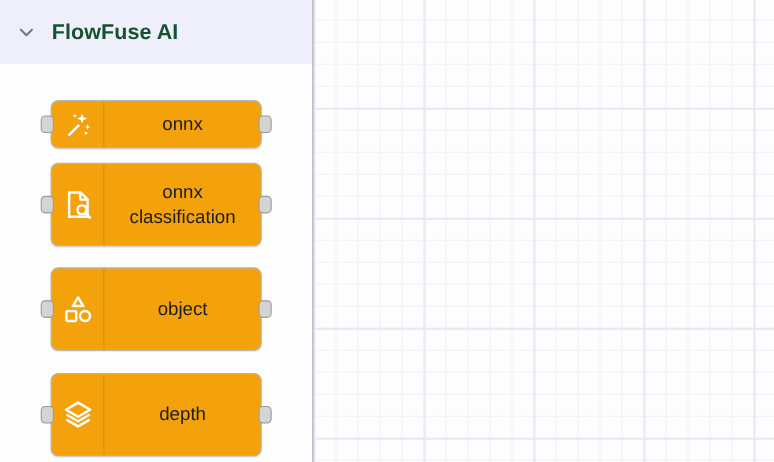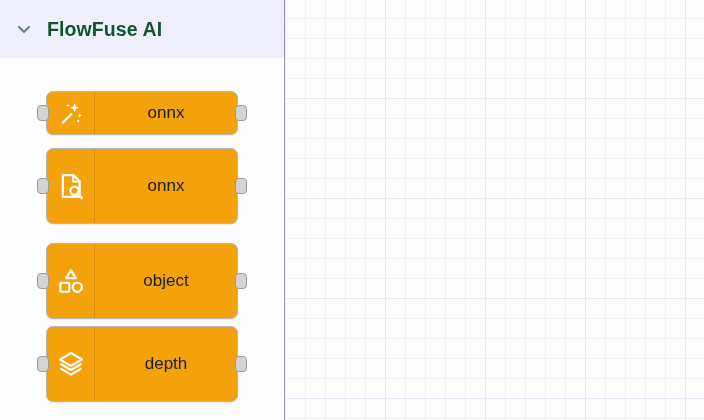--- a/index.html
+++ b/index.html
@@ -207,20 +207,21 @@
           <div class="node-icon-cell">
             <svg width="28" height="28" viewBox="0 0 24 24" fill="none">
               <path d="M5 2.6 H14.0 L19.4 8.0 V21.4 H5 Z" stroke="#ffffff" stroke-width="1.9" stroke-linejoin="round" fill="none"></path>
               <path d="M13.7 2.8 V8.1 H19.2" stroke="#ffffff" stroke-width="1.7" stroke-linejoin="round" stroke-linecap="round" fill="none"></path>
               <circle cx="15.0" cy="16.1" r="3.5" stroke="#ffffff" stroke-width="1.9" fill="#f3a20c"></circle>
               <path d="M17.7 18.8 L21.1 22.1" stroke="#ffffff" stroke-width="2.2" stroke-linecap="round"></path>
             </svg>
           </div>
           <div class="node-label">
             <span class="lbl-line">onnx</span>
+            <span class="lbl-line">classification</span>
           </div>
           <span class="port port-out"></span>
         </div>
       </div>
 
       <div class="node-row" style="height:96px; padding-top:19px; box-sizing:border-box;">
         <div class="palette-node h-tall">
           <span class="port port-in"></span>
           <div class="node-icon-cell">
             <svg width="28" height="28" viewBox="0 0 24 24" fill="none">
@@ -229,21 +230,21 @@
               <circle cx="17.4" cy="17.4" r="3.9" stroke="#ffffff" stroke-width="1.9" fill="none"></circle>
             </svg>
           </div>
           <div class="node-label">
             <span class="lbl-line">object</span>
           </div>
           <span class="port port-out"></span>
         </div>
       </div>
 
-      <div class="node-row" style="height:95px; padding-top:6px; box-sizing:border-box;">
+      <div class="node-row" style="height:95px; padding-top:19px; box-sizing:border-box;">
         <div class="palette-node h-tall">
           <span class="port port-in"></span>
           <div class="node-icon-cell">
             <svg width="28" height="28" viewBox="0 0 24 24" fill="none">
               <path d="M12 2.6 L21.4 8.1 L12 13.6 L2.6 8.1 Z" stroke="#ffffff" stroke-width="1.9" stroke-linejoin="round" fill="none"></path>
               <path d="M3.6 12.2 L12 17.1 L20.4 12.2" stroke="#ffffff" stroke-width="1.9" stroke-linejoin="round" stroke-linecap="round" fill="none"></path>
               <path d="M3.6 16.2 L12 21.1 L20.4 16.2" stroke="#ffffff" stroke-width="1.9" stroke-linejoin="round" stroke-linecap="round" fill="none"></path>
             </svg>
           </div>
           <div class="node-label">

